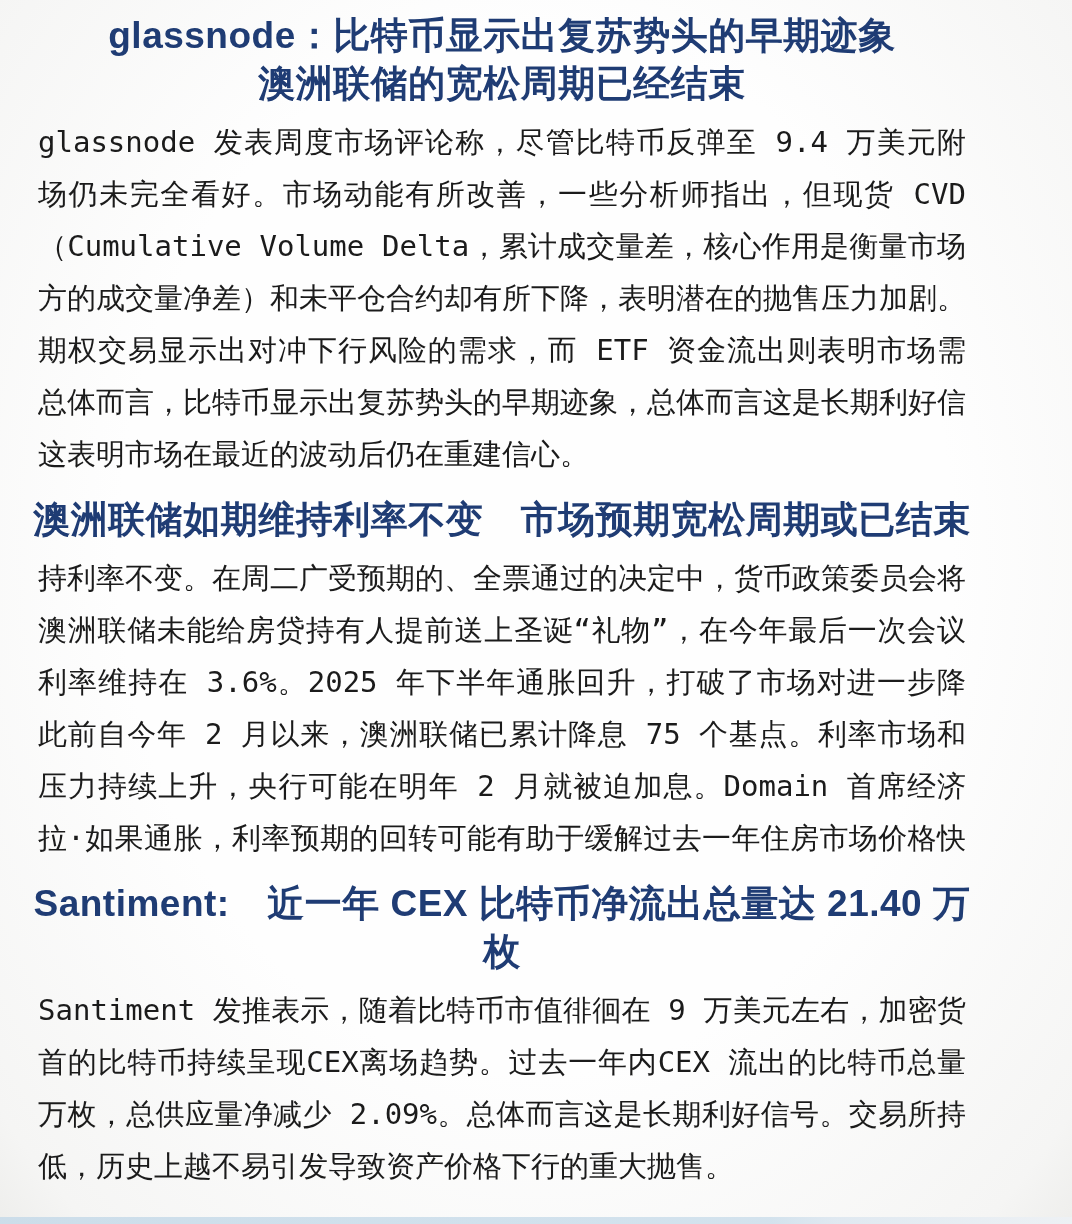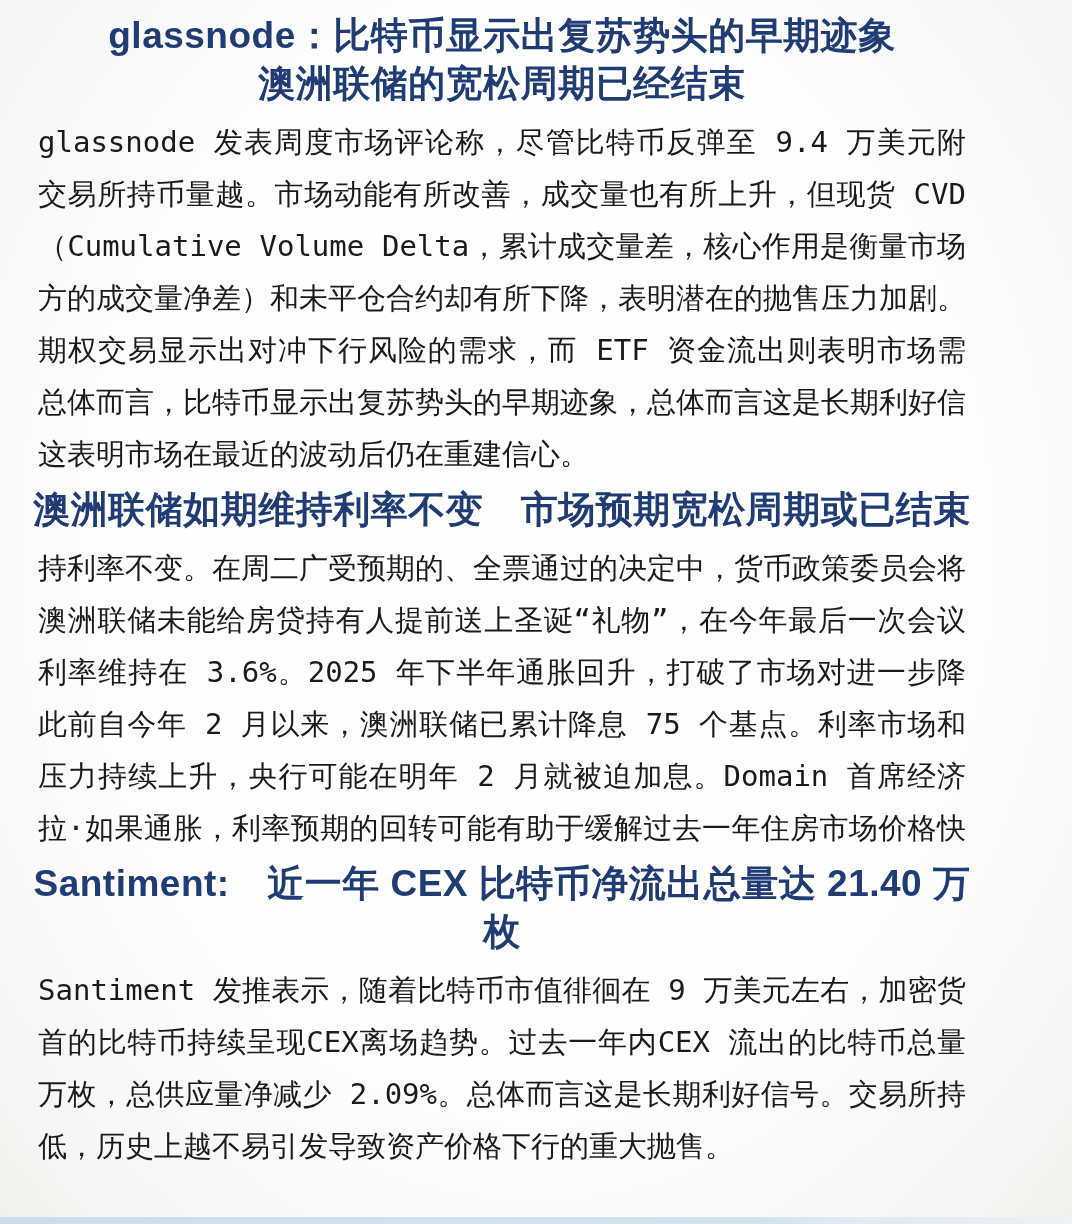--- a/index.html
+++ b/index.html
@@ -25,21 +25,21 @@
     font-family: "Liberation Sans", "DejaVu Sans", sans-serif;
     font-weight: 700;
     color: #1f3c74;
     font-size: 37px;
     line-height: 48px;
     padding: 0 30px;
     margin: 4px 0 8px 0;
     letter-spacing: 0.5px;
   }
   .sec2 .title-block, .sec3 .title-block {
-    margin: 6px 0 8px 0;
+    margin: 16px 0 8px 0;
   }
   .body-block {
     padding: 0 38px;
     color: #1b1b1b;
     font-size: 29px;
     line-height: 52px;
   }
   .bline {
     text-align: justify;
     text-align-last: justify;
@@ -66,21 +66,21 @@
 
 <div class="page">
 
   <section class="sec1">
     <div class="title-block">
       <div>glassnode：比特币显示出复苏势头的早期迹象</div>
       <div>澳洲联储的宽松周期已经结束</div>
     </div>
     <div class="body-block">
       <div class="bline">glassnode 发表周度市场评论称，尽管比特币反弹至 9.4 万美元附近，但市</div>
-      <div class="bline">交易所持币量越。市场动能有所改善，成交量也有所上升，但现货 CVD</div>
+      <div class="bline">场仍未完全看好。市场动能有所改善，一些分析师指出，但现货 CVD</div>
       <div class="bline">（Cumulative Volume Delta，累计成交量差，核心作用是衡量市场买方和卖</div>
       <div class="bline">方的成交量净差）和未平仓合约却有所下降，表明潜在的抛售压力加剧。同时，</div>
       <div class="bline">期权交易显示出对冲下行风险的需求，而 ETF 资金流出则表明市场需求疲软。</div>
       <div class="bline">总体而言，比特币显示出复苏势头的早期迹象，总体而言这是长期利好信号，</div>
       <div class="bline pend">这表明市场在最近的波动后仍在重建信心。</div>
     </div>
   </section>
 
   <section class="sec2">
     <div class="title-block">

